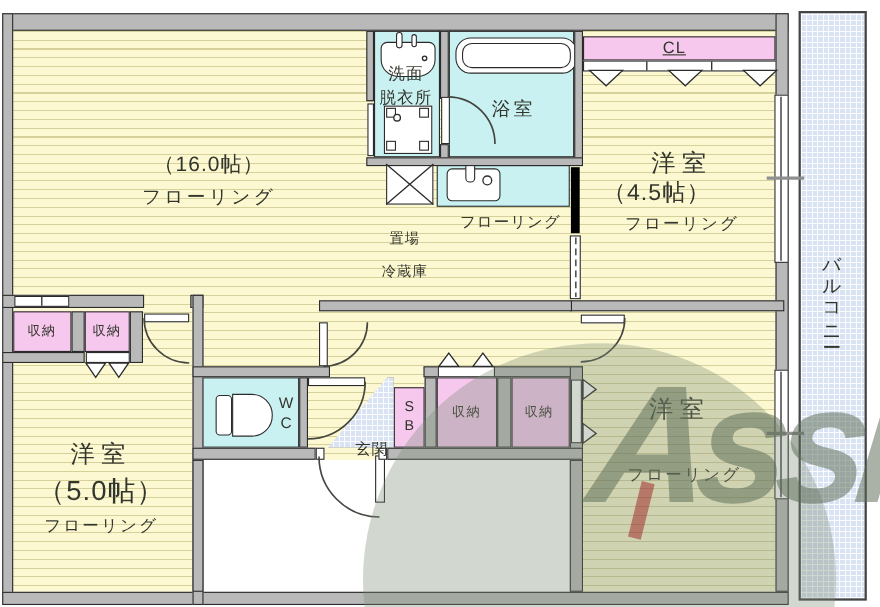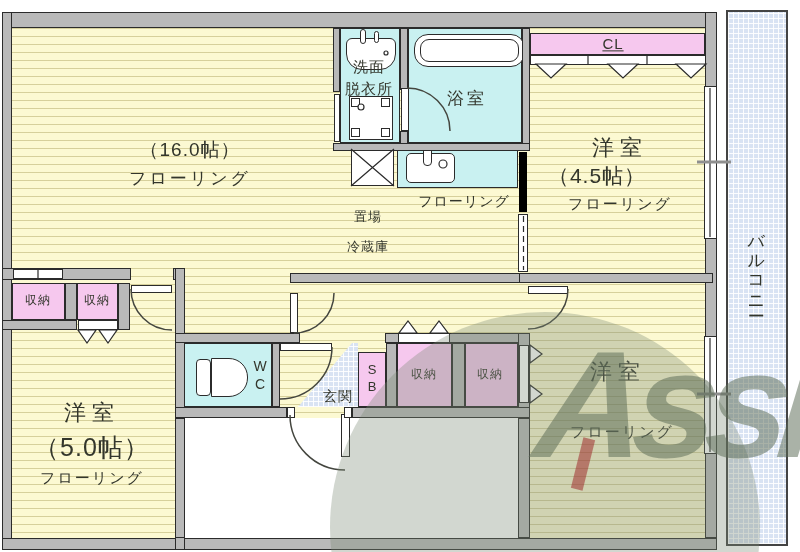--- a/index.html
+++ b/index.html
@@ -182,21 +182,21 @@
   <div class="lbl" style="left:368px;top:200px;font-size:13px;margin-top:47px;">冷蔵庫</div>
   <div class="lbl" style="left:368px;top:217px;font-size:13px;">置場</div>
   <div class="lbl" style="left:464px;top:201px;font-size:14px;">フローリング</div>
   <div class="lbl" style="left:613px;top:44px;font-size:15px;text-decoration:underline;">CL</div>
   <div class="lbl" style="left:38px;top:301px;font-size:12px;">収納</div>
   <div class="lbl" style="left:97px;top:301px;font-size:12px;">収納</div>
   <div class="lbl" style="left:424px;top:375px;font-size:12px;">収納</div>
   <div class="lbl" style="left:490px;top:375px;font-size:12px;">収納</div>
   <div class="lbl vtext" style="left:260px;top:376px;font-size:14px;">WC</div>
   <div class="lbl vtext" style="left:371px;top:379px;font-size:13px;">SB</div>
-  <div class="lbl" style="left:338px;top:396px;font-size:14px;">玄関</div>
+  <div class="lbl" style="left:338px;top:408px;font-size:14px;">玄関</div>
   <div class="lbl vtext" style="left:756px;top:265px;font-size:17px;">バルコニー</div>
 
   <div id="wm">
     <div class="circle"></div>
     <div class="red"></div>
     <div class="word">Assist</div>
   </div>
 
 </div>
 

